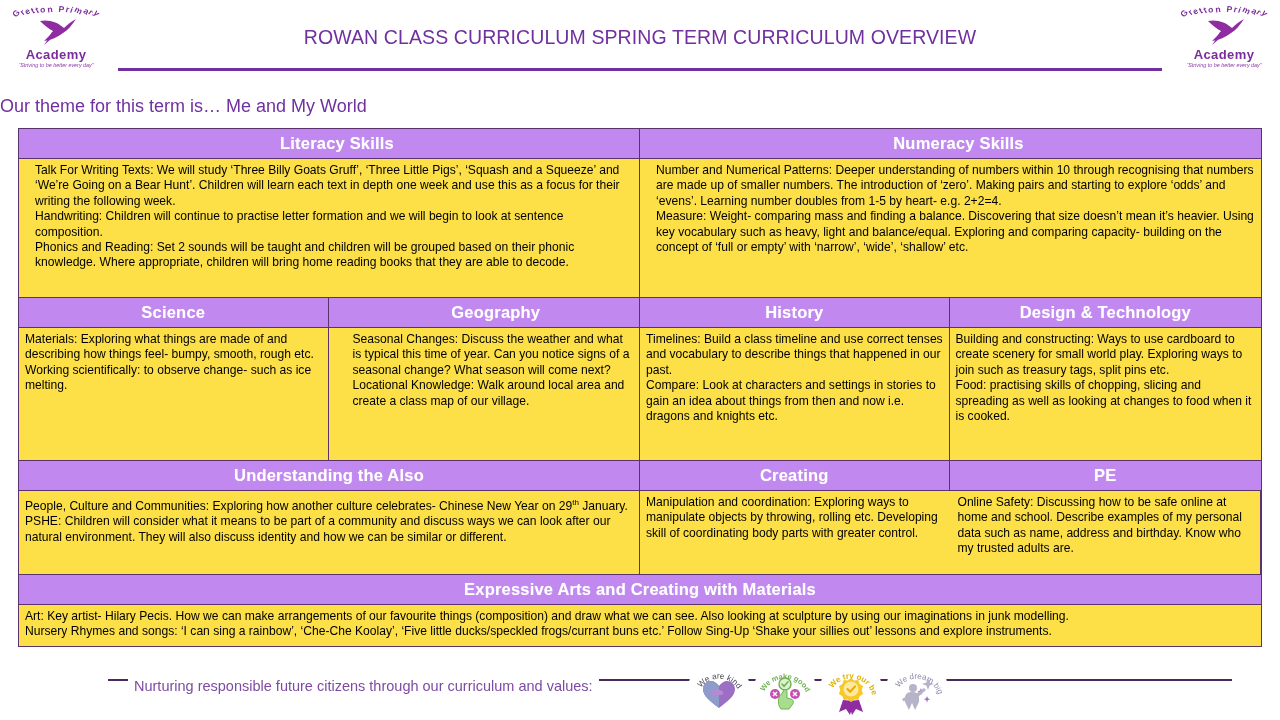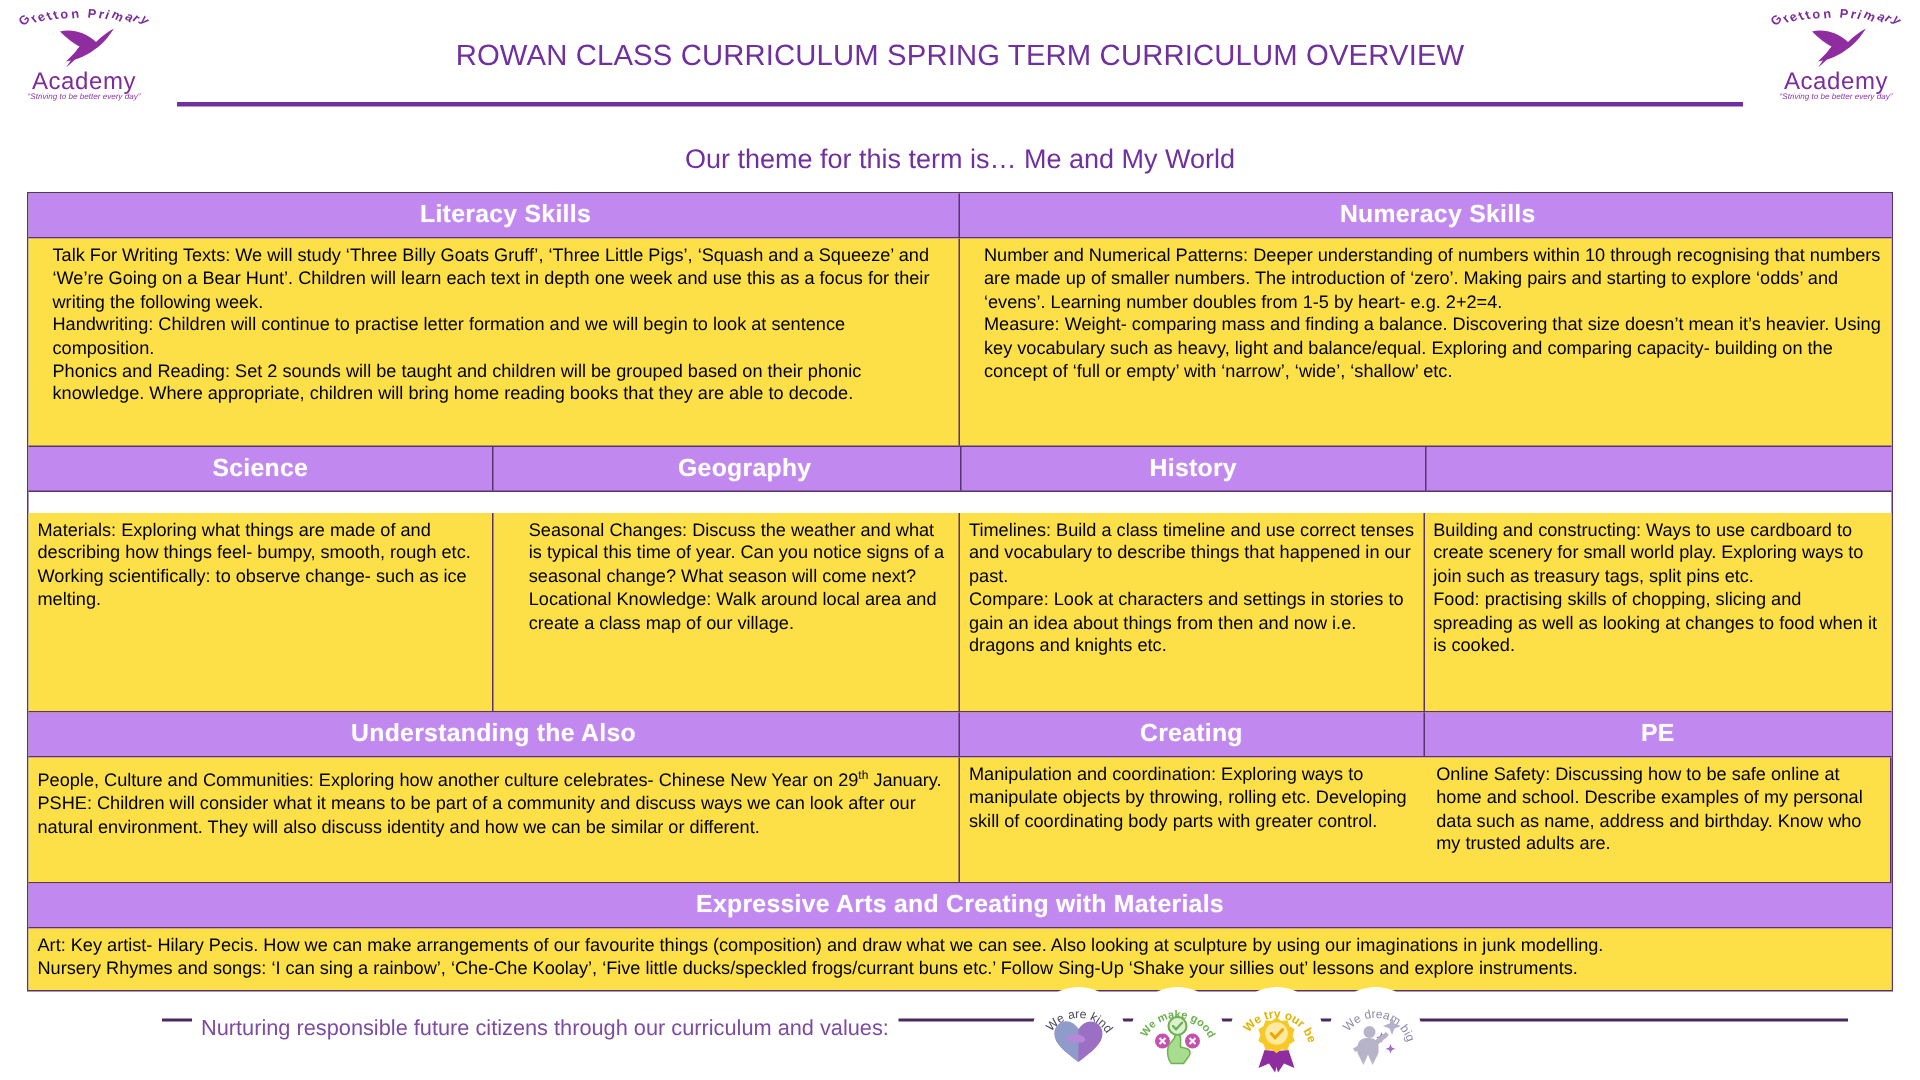--- a/index.html
+++ b/index.html
@@ -42,22 +42,22 @@
   .logo-arc span {
     display: inline-block;
     transform-origin: 50% 140%;
   }
   .logo-bird {
     height: 32px;
     line-height: 30px;
   }
   .logo-bird svg { display: block; margin: 0 auto; }
   .logo-academy {
-    font-size: 16px;
-    font-weight: normal;
+    font-size: 13px;
+    font-weight: bold;
     letter-spacing: .4px;
     line-height: 13px;
   }
   .logo-tagline {
     font-size: 5.4px;
     font-style: italic;
     color: #8e3aa8;
     line-height: 8px;
     white-space: nowrap;
   }
@@ -76,21 +76,21 @@
     position: absolute;
     left: 118px;
     right: 118px;
     top: 68px;
     height: 3px;
     background: #7030a0;
   }
 
   
   .theme-line {
-    text-align: center;
+    text-align: left;
     font-size: 18px;
     color: #7030a0;
     margin-top: 16px;
     height: 24px;
     line-height: 24px;
   }
 
   
   .grid {
     margin: 10px 18px 0 18px;
@@ -144,21 +144,21 @@
   .w-geo    { width: 312px; padding-left: 24px; }
   .w-hist   { width: 310px; }
   .w-dt     { width: 312px; }
   .w-utw    { width: 622px; }
   .w-comp   { width: 310px; }
   .w-pe     { width: 312px; }
   .w-full   { width: 1242px; }
 
   
   .h-r1 { height: 139px; }
-  .h-r2 { height: 133px; margin-top: 14px; }
+  .h-r2 { height: 133px; }
   .h-r3 { height: 84px; }
   .h-r4 { height: 41px; }
 
   
   .footer {
     position: absolute;
     left: 0;
     right: 0;
     bottom: 0;
     height: 62px;
@@ -246,20 +246,21 @@
 Handwriting: Children will continue to practise letter formation and we will begin to look at sentence composition.
 Phonics and Reading: Set 2 sounds will be taught and children will be grouped based on their phonic knowledge. Where appropriate, children will bring home reading books that they are able to decode.</div>
     <div class="cell body-cell w-half last" style="white-space:pre-line">Number and Numerical Patterns: Deeper understanding of numbers within 10 through recognising that numbers are made up of smaller numbers. The introduction of ‘zero’.  Making pairs and starting to explore ‘odds’ and ‘evens’. Learning number doubles from 1-5 by heart- e.g. 2+2=4.
 Measure: Weight- comparing mass and finding a balance. Discovering that size doesn’t mean it’s heavier. Using key vocabulary such as heavy, light and balance/equal.  Exploring and comparing capacity- building on the concept of ‘full or empty’ with ‘narrow’, ‘wide’, ‘shallow’ etc.</div>
   </div>
 
   <div class="band head-band">
     <div class="cell head-cell w-lit">Science</div>
     <div class="cell head-cell w-geo">Geography</div>
     <div class="cell head-cell w-hist">History</div>
+    <div class="cell head-cell w-dt last">Design  &amp; Technology</div>
   </div>
 
   <div class="band body-band h-r2">
     <div class="cell body-cell w-lit" style="white-space:pre-line">Materials: Exploring what things are made of and describing how things feel- bumpy, smooth, rough etc.
 Working scientifically: to observe change- such as ice melting.</div>
     <div class="cell body-cell w-geo" style="white-space:pre-line">Seasonal Changes: Discuss the weather and what is typical this time of year. Can you notice signs of a seasonal change? What season will come next?
 Locational Knowledge: Walk around local area and create a class map of our village.</div>
     <div class="cell body-cell w-hist" style="white-space:pre-line">Timelines: Build a class timeline and use correct tenses and vocabulary to describe things that happened in our past.
 Compare: Look at characters and settings in stories to gain an idea about things from then and now i.e. dragons and knights etc.</div>
     <div class="cell body-cell w-dt last" style="white-space:pre-line">Building and constructing: Ways to use cardboard to create scenery for small world play. Exploring ways to join such as treasury tags, split pins etc.

